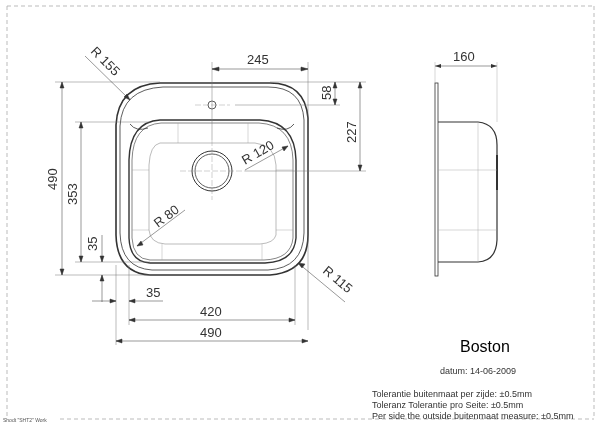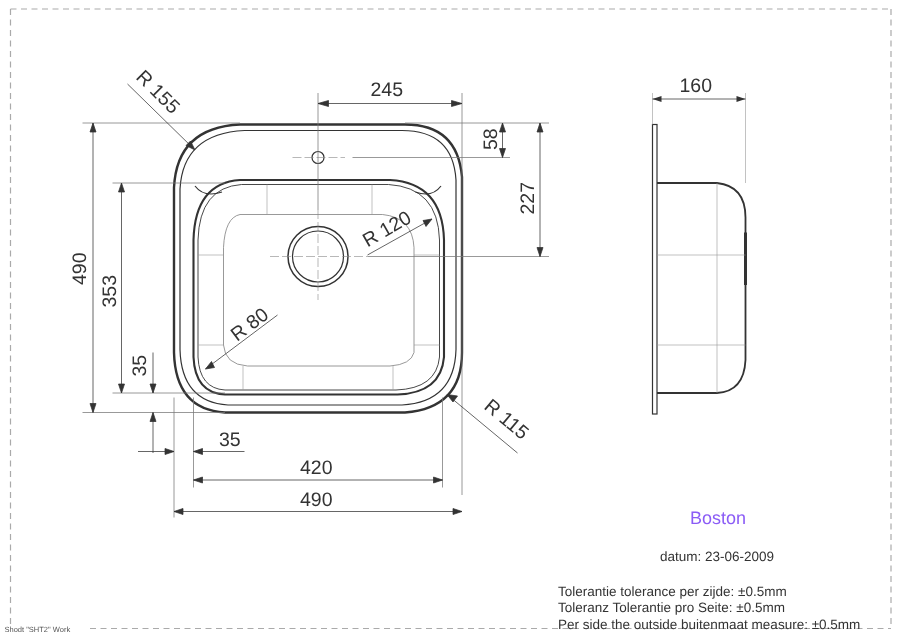--- a/index.html
+++ b/index.html
@@ -1,19 +1,19 @@
 <!DOCTYPE html>
 <html><head>
 <meta charset="utf-8">
 <style>
   html, body { margin:0; padding:0; background:#fff; }
   body { width:600px; height:427px; position:relative; overflow:hidden; font-family:"Liberation Sans", sans-serif; color:#333; }
   svg { position:absolute; left:0; top:0; }
   .dim { font-family:"Liberation Sans", sans-serif; font-size:13px; fill:#333; }
-  .title { position:absolute; left:460px; top:338px; font-size:12px; color:#8b5cf6; }
+  .title { position:absolute; left:460px; top:338px; font-size:16px; color:#000000; }
   .datum { position:absolute; left:440px; top:366px; font-size:9px; color:#333; }
   .tol { position:absolute; left:372px; font-size:9px; color:#333; white-space:nowrap; }
   .footer { position:absolute; left:3px; top:417px; font-size:5px; color:#555; }
 </style>
 </head>
 <body>
 
 <svg width="600" height="427" viewBox="0 0 600 427">
 
   <g stroke="#aaa" stroke-width="0.8" stroke-dasharray="4,3" fill="none">
@@ -146,17 +146,17 @@
   <text class="dim" x="200" y="316">420</text>
   <text class="dim" x="200" y="337">490</text>
   <text class="dim" transform="translate(90,52) rotate(45)">R 155</text>
   <text class="dim" transform="translate(245,165) rotate(-30)">R 120</text>
   <text class="dim" transform="translate(158,228) rotate(-37)">R 80</text>
   <text class="dim" transform="translate(322,272) rotate(40)">R 115</text>
   <text class="dim" x="453" y="61">160</text>
 </svg>
 
 <div class="title">Boston</div>
-<div class="datum">datum: 23-06-2009</div>
-<div class="tol" style="top:389px">Tolerantie tolerance per zijde: ±0.5mm</div>
+<div class="datum">datum: 14-06-2009</div>
+<div class="tol" style="top:389px">Tolerantie buitenmaat per zijde: ±0.5mm</div>
 <div class="tol" style="top:400px">Toleranz Tolerantie pro Seite: ±0.5mm</div>
 <div class="tol" style="top:411px">Per side the outside buitenmaat measure: ±0.5mm</div>
 <div class="footer">Shodt "SHT2" Work</div>
 
 </body></html>

